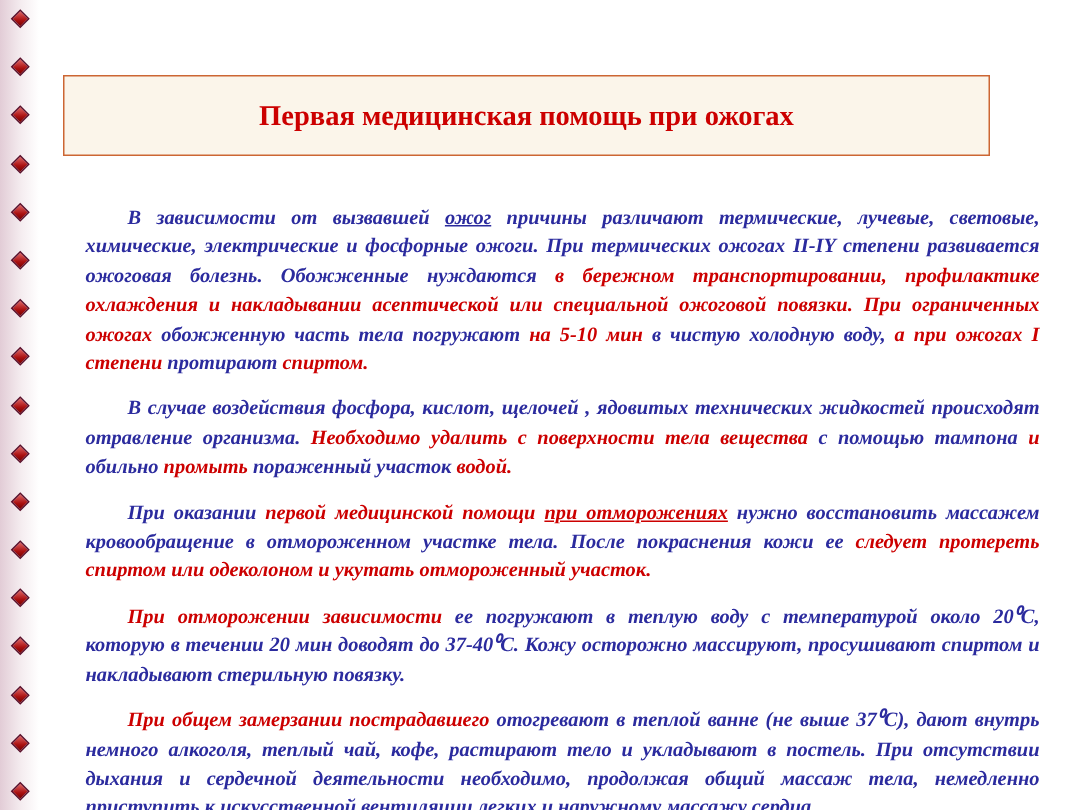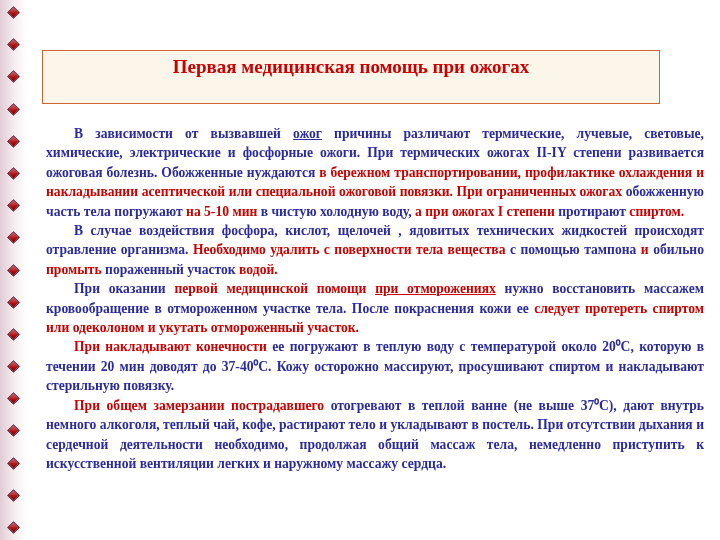--- a/index.html
+++ b/index.html
@@ -35,39 +35,39 @@
     border:1px solid #5a0f2a;
     box-sizing:border-box;
   }
   
   .title-box{
     position:absolute;left:42px;top:50px;width:618px;height:54px;
     background:var(--box-bg);
     border:1px solid var(--box-border);
     box-sizing:border-box;
     text-align:center;
-    padding-top:3px;
+    padding-top:14px;
   }
   .title-line{
     color:var(--title-red);
     font-weight:bold;
     font-size:19px;
     line-height:25px;
     white-space:nowrap;
   }
   
   .slide-body{
     position:absolute;left:46px;right:16px;top:124px;bottom:10px;
     color:var(--blue);
     font-size:13.6px;
     font-weight:bold;
     line-height:19.4px;
     text-align:justify;
   }
-  .para{margin:0;text-indent:28px;}
+  .para{margin:11px;text-indent:28px;font-style:italic;}
   .seg-blue{color:var(--blue);}
   .seg-red{color:var(--red);}
   .u{text-decoration:underline;}
 </style>
 </head>
 <body>
 
 <div class="slide">
 
   <div class="left-strip">
@@ -91,17 +91,17 @@
     </div>
 
   <div class="title-box">
     <div class="title-line">Первая медицинская помощь при ожогах</div>
   </div>
 
   <div class="slide-body">
       <p class="para"><span class="seg-blue">В зависимости от вызвавшей </span><span class="seg-blue u">ожог</span><span class="seg-blue"> причины различают термические, лучевые,  световые, химические, электрические и фосфорные ожоги. При термических ожогах II-IY степени развивается ожоговая болезнь. Обожженные нуждаются </span><span class="seg-red">в бережном транспортировании, профилактике охлаждения и накладывании асептической или специальной ожоговой повязки. </span><span class="seg-red">При ограниченных ожогах </span><span class="seg-blue">обожженную часть тела погружают </span><span class="seg-red">на 5-10 мин </span><span class="seg-blue">в чистую холодную воду, </span><span class="seg-red">а при ожогах I степени </span><span class="seg-blue">протирают </span><span class="seg-red">спиртом.</span></p>
       <p class="para"><span class="seg-blue">В случае воздействия фосфора, кислот, щелочей , ядовитых технических жидкостей происходят отравление организма. </span><span class="seg-red">Необходимо удалить с поверхности тела вещества </span><span class="seg-blue">с помощью тампона </span><span class="seg-red">и </span><span class="seg-blue">обильно </span><span class="seg-red">промыть </span><span class="seg-blue">пораженный участок </span><span class="seg-red">водой.</span></p>
       <p class="para"><span class="seg-blue">При оказании </span><span class="seg-red">первой медицинской помощи </span><span class="seg-red u">при отморожениях</span><span class="seg-blue"> нужно восстановить массажем кровообращение в отмороженном участке тела. После покраснения кожи ее </span><span class="seg-red">следует протереть спиртом или одеколоном и укутать отмороженный участок.</span></p>
-      <p class="para"><span class="seg-red">При накладывают конечности </span><span class="seg-blue">ее погружают в теплую воду с температурой около 20⁰С, которую в течении 20 мин доводят до 37-40⁰С. Кожу осторожно массируют, просушивают спиртом и накладывают стерильную повязку.</span></p>
+      <p class="para"><span class="seg-red">При отморожении зависимости </span><span class="seg-blue">ее погружают в теплую воду с температурой около 20⁰С, которую в течении 20 мин доводят до 37-40⁰С. Кожу осторожно массируют, просушивают спиртом и накладывают стерильную повязку.</span></p>
       <p class="para"><span class="seg-red">При общем замерзании пострадавшего </span><span class="seg-blue">отогревают в теплой ванне (не выше 37⁰С), дают внутрь немного алкоголя, теплый чай, кофе, растирают тело и укладывают в постель. При отсутствии дыхания и сердечной деятельности необходимо, продолжая общий массаж тела, немедленно приступить к искусственной вентиляции легких и наружному массажу сердца.</span></p>
     </div>
 
 </div>
 
 </body></html>

